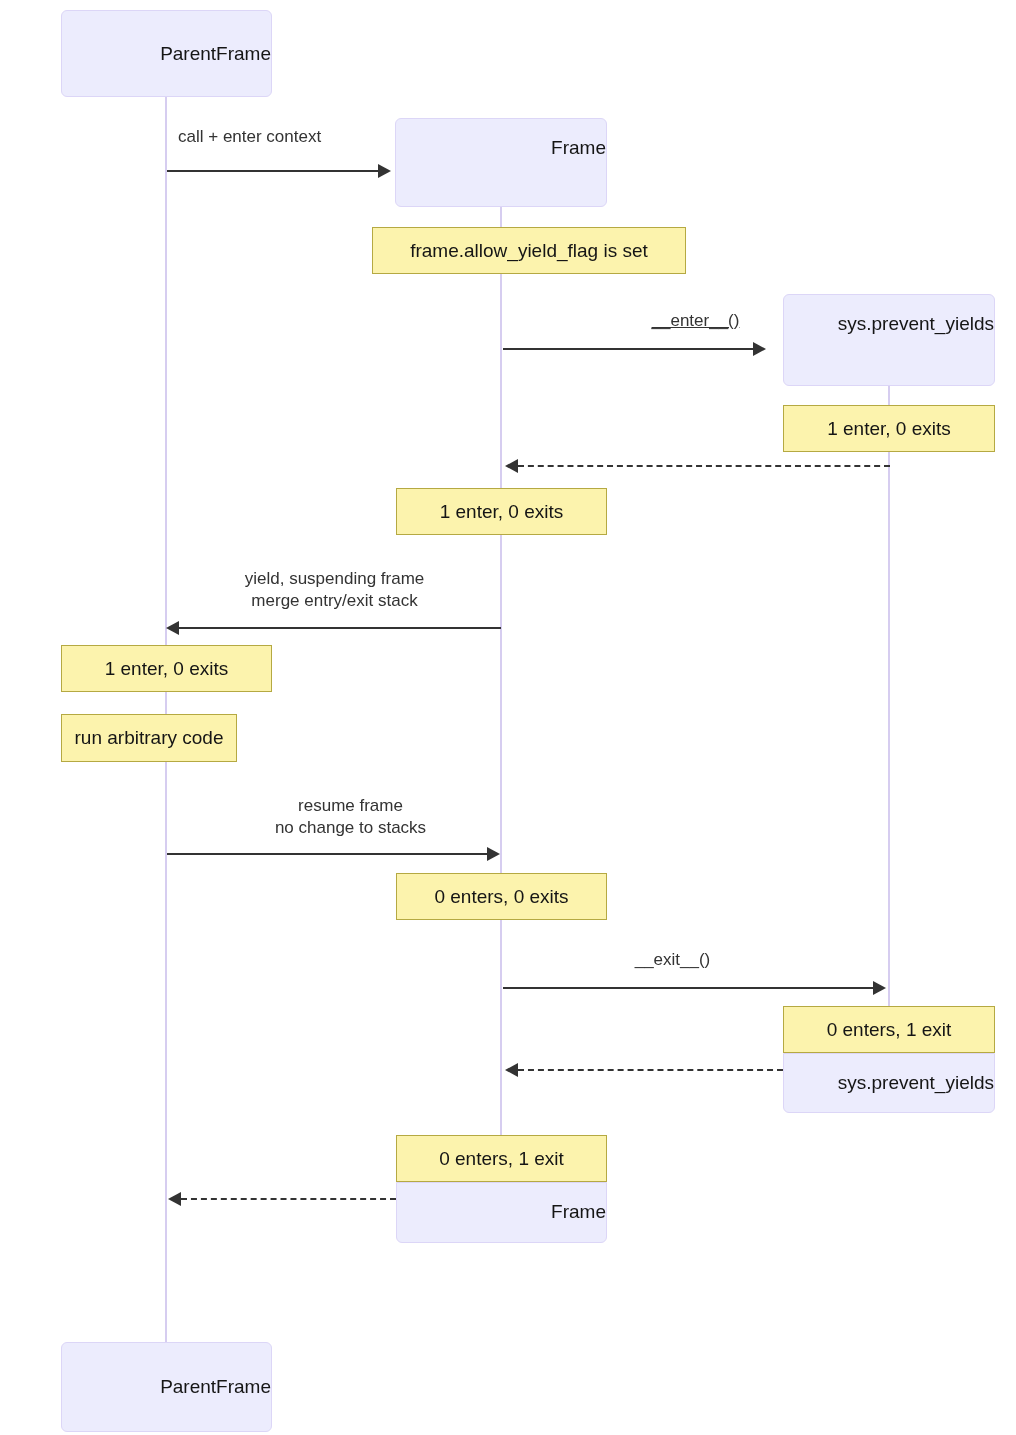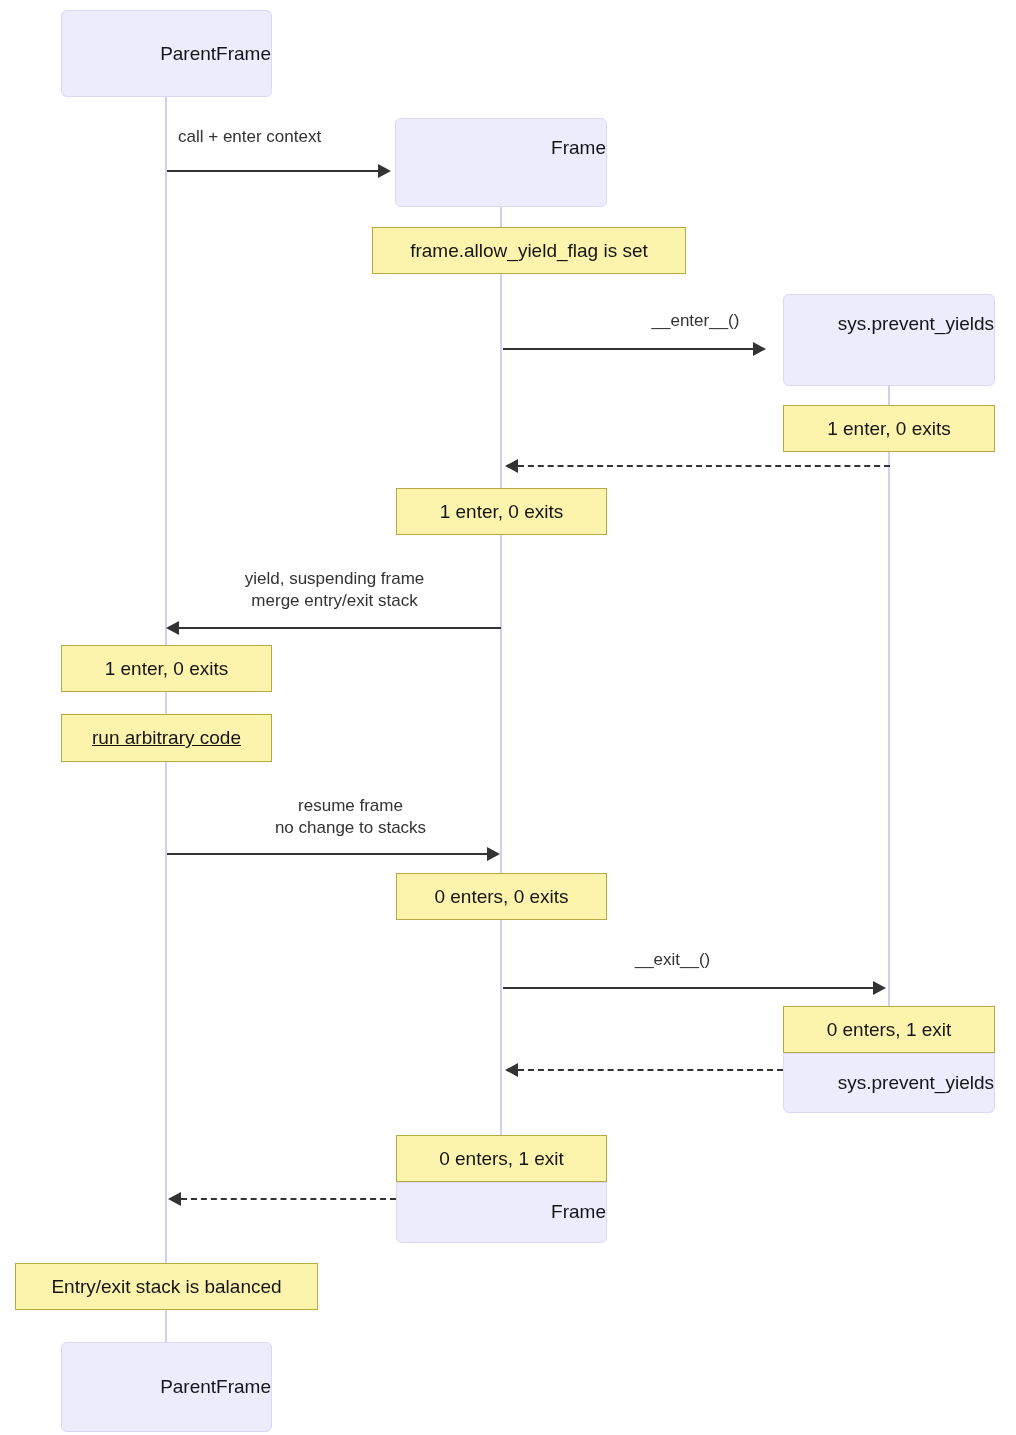--- a/index.html
+++ b/index.html
@@ -110,21 +110,21 @@
   <div class="msg-label" style="left:178px; top:126px; width:320px; text-align:left;">
     <span>call + enter context</span>
   </div>
   <div class="msg-line" style="left:167px; top:170px; width:214px;"></div>
   <div class="arrowhead right" style="left:378px; top:164px;"></div>
 
   <div class="note" style="left:344px; top:227px; width:314px; height:47px;margin-left:28px;">
     <span>frame.allow_yield_flag is set</span>
   </div>
 
-  <div class="msg-label" style="left:503px; top:310px; width:385px;">
+  <div class="msg-label" style="left:503px; top:310px; width:385px;text-decoration:underline;">
     <span>__enter__()</span>
   </div>
   <div class="msg-line" style="left:503px; top:348px; width:252px;"></div>
   <div class="arrowhead right" style="left:753px; top:342px;"></div>
 
   <div class="note" style="left:783px; top:405px; width:212px; height:47px;">
     <span>1 enter, 0 exits</span>
   </div>
 
   <div class="msg-line dashed" style="left:518px; top:465px; width:372px;"></div>
@@ -138,21 +138,21 @@
     <span>yield, suspending frame</span><br>
     <span>merge entry/exit stack</span>
   </div>
   <div class="msg-line" style="left:179px; top:627px; width:322px;"></div>
   <div class="arrowhead left" style="left:166px; top:621px;"></div>
 
   <div class="note" style="left:61px; top:645px; width:211px; height:47px;">
     <span>1 enter, 0 exits</span>
   </div>
 
-  <div class="note" style="left:61px; top:714px; width:211px; height:48px;text-decoration:underline;">
+  <div class="note" style="left:61px; top:714px; width:176px; height:48px;">
     <span>run arbitrary code</span>
   </div>
 
   <div class="msg-label" style="left:184px; top:795px; width:333px;">
     <span>resume frame</span><br>
     <span>no change to stacks</span>
   </div>
   <div class="msg-line" style="left:167px; top:853px; width:322px;"></div>
   <div class="arrowhead right" style="left:487px; top:847px;"></div>
 
@@ -181,21 +181,18 @@
     <span>Frame</span>
   </div>
 
   <div class="note" style="left:396px; top:1135px; width:211px; height:47px;">
     <span>0 enters, 1 exit</span>
   </div>
 
   <div class="msg-line dashed" style="left:181px; top:1198px; width:215px;"></div>
   <div class="arrowhead left" style="left:168px; top:1192px;"></div>
 
-  <div class="note" style="left:15px; top:1263px; width:303px; height:47px;">
-    <span>Entry/exit stack is balanced</span>
-  </div>
 
   <div class="actor" style="left:61px; top:1342px; width:211px; height:90px;">
     <span>ParentFrame</span>
   </div>
 
 </div>
 
 </body></html>

